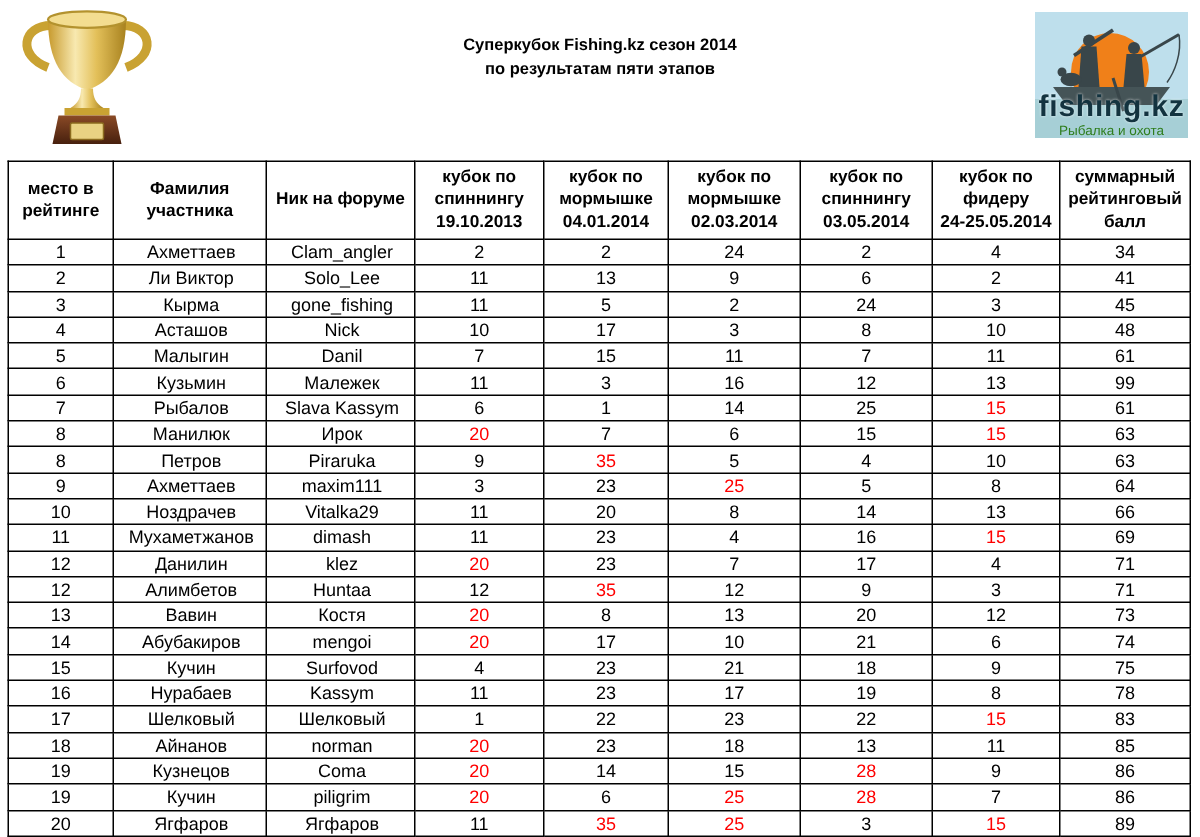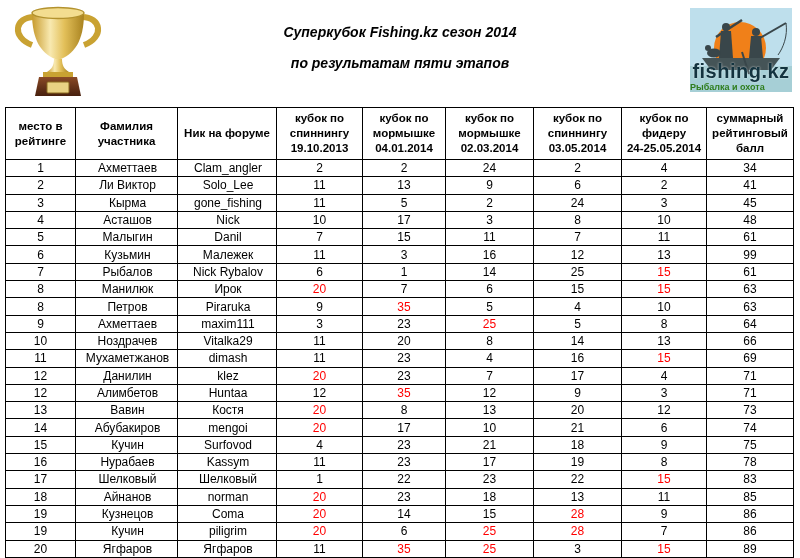--- a/index.html
+++ b/index.html
@@ -21,28 +21,28 @@
   .top{position:relative;height:107px;}
   .trophy{position:absolute;left:10px;top:3px;width:96px;height:94px;}
   .logo{position:absolute;right:8px;top:8px;width:102px;height:84px;}
   .logo svg{display:block;}
   .logo-site{
     position:absolute;left:0;right:0;bottom:9px;text-align:center;
     font-size:20px;font-weight:bold;letter-spacing:.5px;
     color:var(--logo-site-text);text-shadow:0 0 2px rgba(255,255,255,.8);
   }
   .logo-tagline{
-    position:absolute;left:0;right:0;bottom:0;
-    font-size:9px;font-weight:bold;color:var(--logo-tagline-green);
+    position:absolute;left:0;right:0;bottom:0;text-align:center;
+    font-size:9px;font-weight:normal;color:var(--logo-tagline-green);
   }
   .titles{position:absolute;left:120px;right:120px;top:0;text-align:center;}
   .page-title{margin-top:14px;font-size:17px;font-weight:bold;}
-  .subtitle{font-size:14px;font-weight:bold;font-style:italic;}
+  .subtitle{font-size:11px;font-weight:bold;}
   .subtitle.first{margin-top:24px;}
-  .subtitle.second{margin-top:15px;}
+  .subtitle.second{margin-top:4px;}
 
   table.rating{
     table-layout:fixed;border-collapse:collapse;
     width:788px;margin-left:5px;
   }
   table.rating th,table.rating td{
     border:1.5px solid var(--border-color);
     overflow:hidden;
   }
   table.rating th{
@@ -217,21 +217,21 @@
         <td>11</td>
         <td>3</td>
         <td>16</td>
         <td>12</td>
         <td>13</td>
         <td>99</td>
       </tr>
       <tr>
         <td>7</td>
         <td class="left">Рыбалов</td>
-        <td class="left">Nick Rybalov</td>
+        <td class="left">Slava Kassym</td>
         <td>6</td>
         <td>1</td>
         <td>14</td>
         <td>25</td>
         <td class="red">15</td>
         <td>61</td>
       </tr>
       <tr>
         <td>8</td>
         <td class="left">Манилюк</td>

